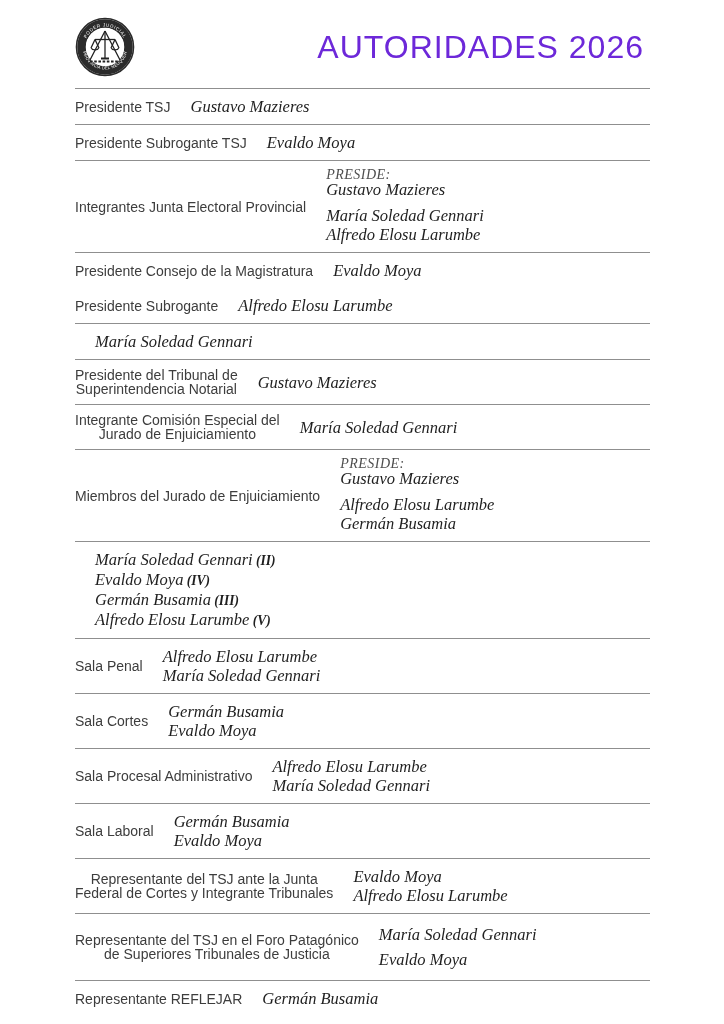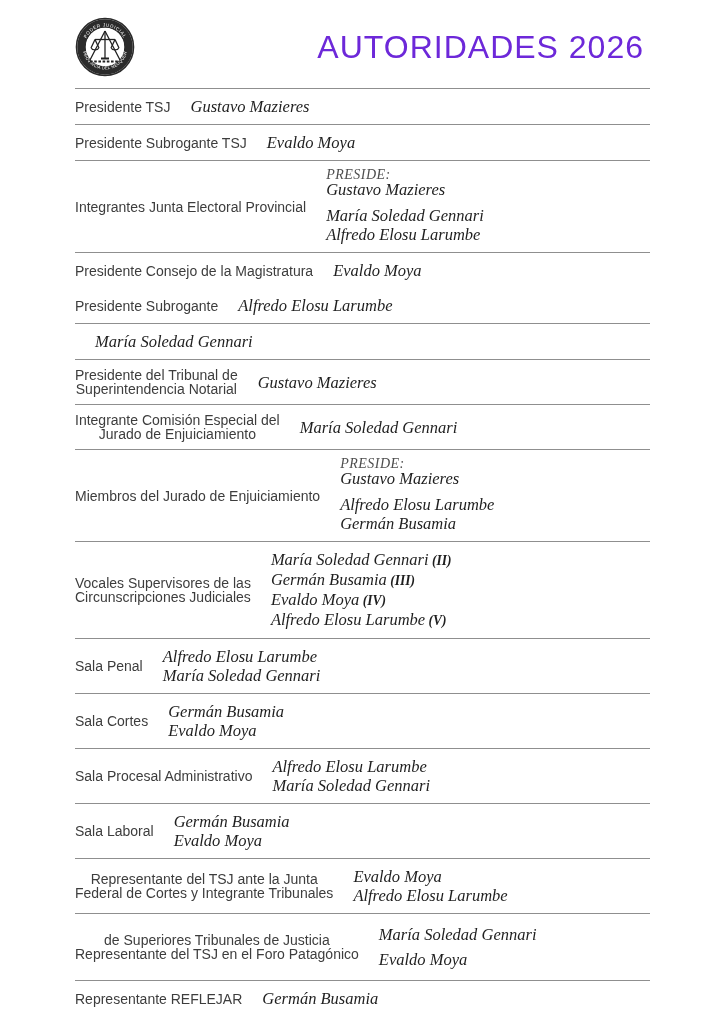--- a/index.html
+++ b/index.html
@@ -171,28 +171,24 @@
           </div>
     <div class="names">
             <div class="preside">PRESIDE:</div>
             <div class="name">Gustavo Mazieres</div>
             <div class="name gap">Alfredo Elosu Larumbe</div>
             <div class="name">Germán Busamia</div>
           </div>
   </section>
 
   <section class="row">
-    <div class="role">
-            <div>Vocales Supervisores de las</div>
-            <div>Circunscripciones Judiciales</div>
-          </div>
     <div class="names">
             <div class="name">María Soledad Gennari<span class="suffix"> (II)</span></div>
+            <div class="name">Evaldo Moya<span class="suffix"> (IV)</span></div>
             <div class="name">Germán Busamia<span class="suffix"> (III)</span></div>
-            <div class="name">Evaldo Moya<span class="suffix"> (IV)</span></div>
             <div class="name">Alfredo Elosu Larumbe<span class="suffix"> (V)</span></div>
           </div>
   </section>
 
   <section class="row">
     <div class="role">
             <div>Sala Penal</div>
           </div>
     <div class="names">
             <div class="name">Alfredo Elosu Larumbe</div>
@@ -236,22 +232,22 @@
             <div>Federal de Cortes y Integrante Tribunales</div>
           </div>
     <div class="names">
             <div class="name">Evaldo Moya</div>
             <div class="name">Alfredo Elosu Larumbe</div>
           </div>
   </section>
 
   <section class="row">
     <div class="role">
+            <div>Representante del TSJ en el Foro Patagónico</div>
             <div>de Superiores Tribunales de Justicia</div>
-            <div>Representante del TSJ en el Foro Patagónico</div>
           </div>
     <div class="names loose">
             <div class="name">María Soledad Gennari</div>
             <div class="name">Evaldo Moya</div>
           </div>
   </section>
 
   <section class="row no-divider">
     <div class="role">
             <div>Representante REFLEJAR</div>

